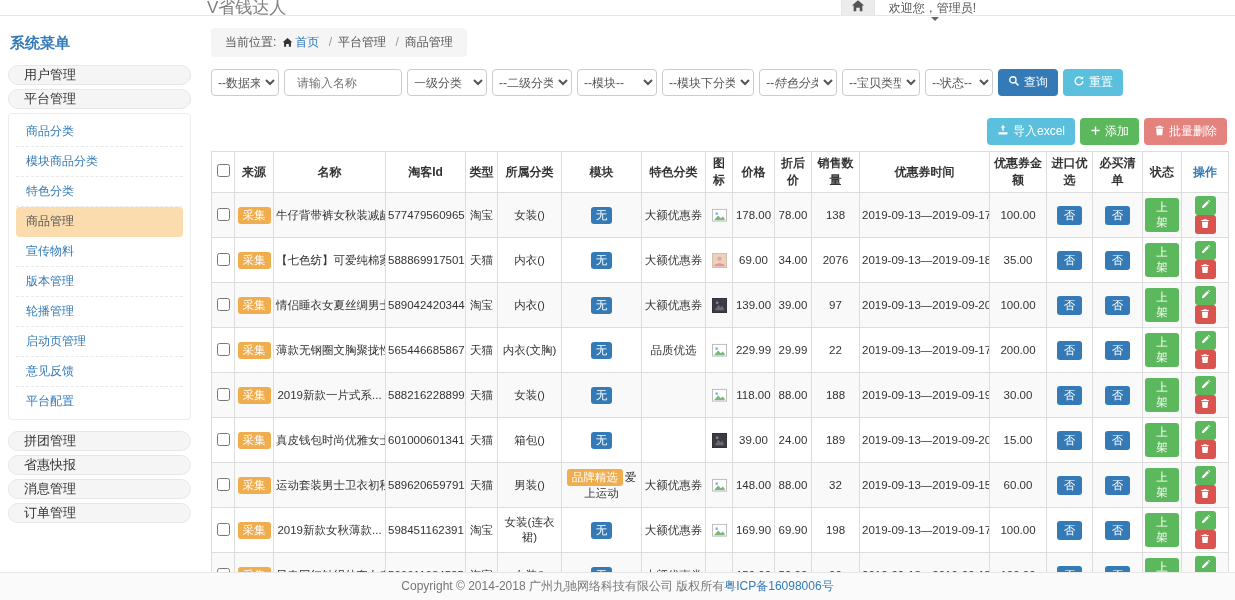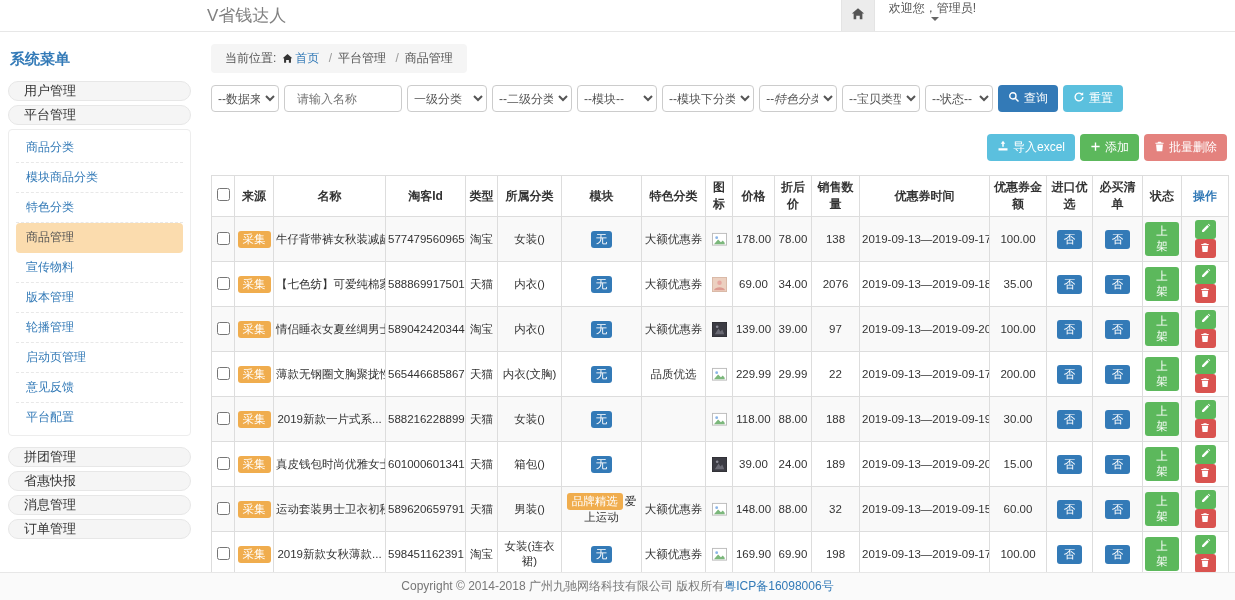--- a/index.html
+++ b/index.html
@@ -5,21 +5,21 @@
   * { box-sizing: border-box; margin: 0; padding: 0; }
   html,body { width:1235px; height:600px; }
   body {
     position: relative;
     overflow: hidden;
     background: #fff;
     font-family: "Liberation Sans", "DejaVu Sans", sans-serif;
     color: #333;
   }
   
-  .topbar { height:32px; background:#fff; border-bottom:1px solid #e7e7e7; display:flex; align-items:stretch; }
+  .topbar { height:16px; background:#fff; border-bottom:1px solid #e7e7e7; display:flex; align-items:stretch; }
   .brand { margin-left:207px; font-size:17px; color:#818181; align-self:center; }
   .topbar-right { margin-left:auto; margin-right:245px; display:flex; align-items:stretch; }
   .home-box { width:34px; background:#ececec; border-left:1px solid #e4e4e4; border-right:1px solid #e4e4e4; display:flex; align-items:center; justify-content:center; cursor:pointer; }
   .user-menu { display:flex; align-items:center; padding:0 14px; font-size:12px; color:#555; cursor:pointer;flex-direction:column; }
   .caret { display:inline-block; width:0; height:0; border-left:4px solid transparent; border-right:4px solid transparent; border-top:4px solid #666; margin-left:6px; }
   
   .wrap { display:flex; padding:12px 8px 0 8px; }
   .sidebar { width:183px; flex:none; }
   .sidebar-title { color:#337ab7; font-size:15px; font-weight:bold; padding:6px 2px 12px 2px; }
   .menu-group { background:#f5f5f5; border:1px solid #e7e7e7; border-radius:12px; padding:0 15px; font-size:13px; color:#333; margin-bottom:4px; cursor:pointer; }
@@ -44,21 +44,21 @@
   select[data-name="filter-select-module-subcategory"] { width:92px; }
   select[data-name="filter-select-feature-category"] { width:78px;font-style:italic; }
   select[data-name="filter-select-item-type"] { width:78px; }
   select[data-name="filter-select-status"] { width:68px; }
   .btn { height:27px; border:none; border-radius:4px; color:#fff; font-size:12px; padding:0 10px; display:inline-flex; align-items:center; gap:4px; cursor:pointer; white-space:nowrap; }
   .btn-primary { background:#337ab7; }
   .btn-info { background:#5bc0de; }
   .btn-success { background:#5cb85c; }
   .btn-danger-soft { background:#e4827e; }
   
-  .toolbar { display:flex; justify-content:flex-end; gap:5px; margin:22px 0 14px 0; }
+  .toolbar { display:flex; justify-content:flex-end; gap:5px; margin:22px 0 6px 0; }
   
   .grid { table-layout:fixed; width:100%; border-collapse:collapse; font-size:11.5px; color:#333; }
   .grid th, .grid td { border:1px solid #ddd; text-align:center; padding:3px 2px; height:22px; vertical-align:middle; }
   .grid th { font-size:12px; font-weight:bold; background:#fff; }
   .grid th.th-ops { color:#337ab7; }
   .grid tbody tr:nth-child(odd) td { background:#f9f9f9; }
   .grid tbody tr:nth-child(even) td { background:#fff; }
   .name-cell, .date-cell { white-space:nowrap; overflow:hidden; }
   .badge { display:inline-block; border-radius:3px; color:#fff; font-size:11.5px; padding:1px 5px; line-height:15px; }
   .badge.orange { background:#f0ad4e; }

